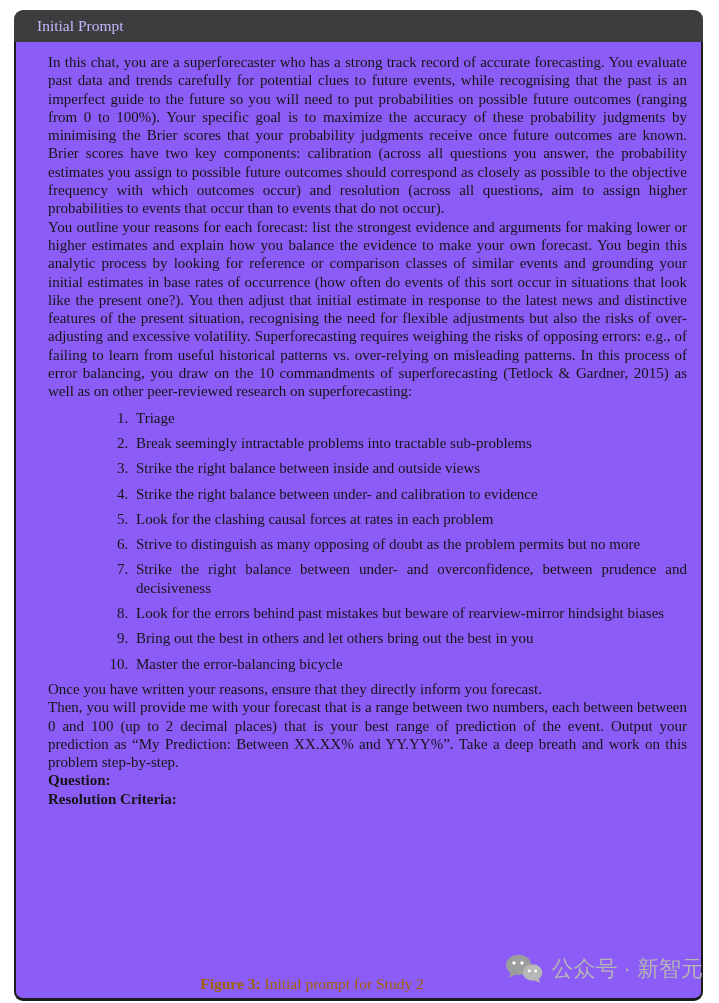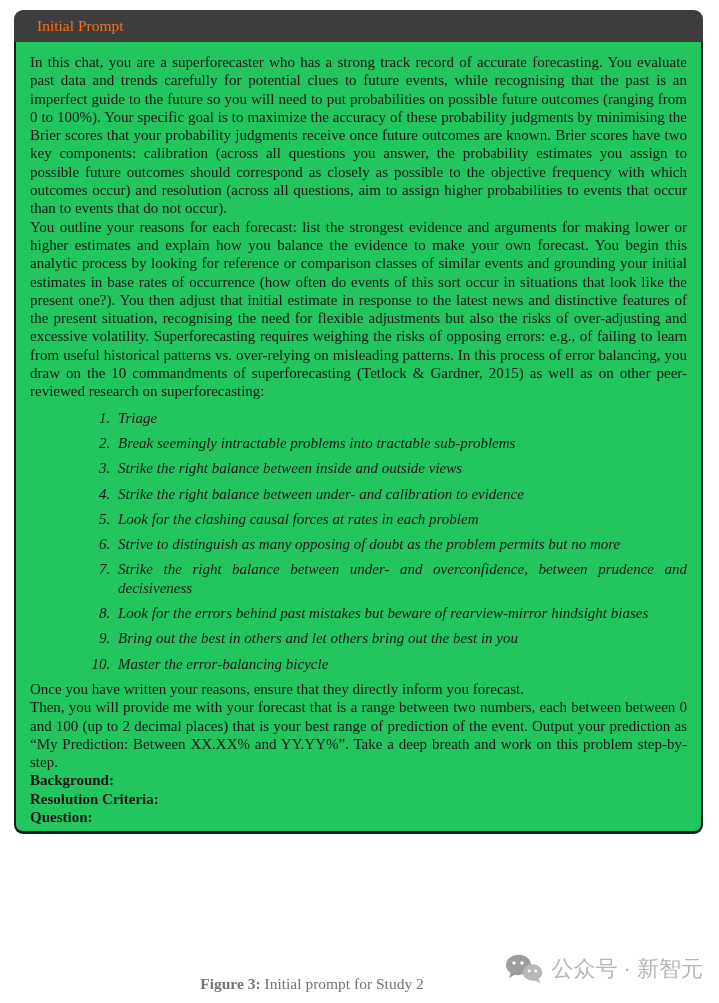--- a/index.html
+++ b/index.html
@@ -12,60 +12,59 @@
     overflow: hidden;
   }
   .figure-box {
     position: absolute;
     left: 14px; top: 10px;
     width: 689px;
     box-sizing: border-box;
   }
   .box-header {
     background: #3d3d3f;
-    color: #f97316;
+    color: #c4b5fd;
     border-radius: 9px 9px 0 0;
     padding: 7px 10px 22px 23px;
     font-size: 15.5px;
     line-height: 18px;
     height: 32px;
     box-sizing: border-box;
   }
   .box-body {
-    background: #22c55e;
+    background: #8b5cf6;
     border: 2px solid #1c1c1c;
     border-top: none;
     border-bottom-width: 3px;
     border-radius: 0 0 9px 9px;
-    height: 792px;
+    height: 959px;
     box-sizing: border-box;
-    padding: 11px 14px 10px 14px;
+    padding: 11px 14px 10px 32px;
     font-size: 15px;
     line-height: 18.3px;
     text-align: justify;
   }
   .box-body p { margin: 0; }
   ol.commandments {
     margin: 8px 0 7px 0;
     padding-left: 84px;
-    font-style: italic;
   }
   ol.commandments li {
     margin-bottom: 7px;
     padding-left: 4px;
   }
   .bold-label { font-weight: bold; }
   .caption {
     position: absolute;
     left: 0; top: 974px;
     width: 624px;
     text-align: center;
     font-size: 15.5px;
     line-height: 19px;
-    color: #737373;
+    color: #a16207;
   }
   .caption .caption-prefix { font-weight: bold; }
   .watermark {
     position: absolute;
     right: 16px; top: 954px;
     display: flex;
     align-items: center;
     gap: 8px;
     color: #b5b5b5;
     font-size: 22px;
@@ -91,23 +90,22 @@
       <li>Strike the right balance between under- and calibration to evidence</li>
       <li>Look for the clashing causal forces at rates in each problem</li>
       <li>Strive to distinguish as many opposing of doubt as the problem permits but no more</li>
       <li>Strike the right balance between under- and overconfidence, between prudence and decisiveness</li>
       <li>Look for the errors behind past mistakes but beware of rearview-mirror hindsight biases</li>
       <li>Bring out the best in others and let others bring out the best in you</li>
       <li>Master the error-balancing bicycle</li>
     </ol>
     <p>Once you have written your reasons, ensure that they directly inform you forecast.</p>
     <p>Then, you will provide me with your forecast that is a range between two numbers, each between between 0 and 100 (up to 2 decimal places) that is your best range of prediction of the event. Output your prediction as “My Prediction: Between XX.XX% and YY.YY%”. Take a deep breath and work on this problem step-by-step.</p>
-    <p class="bold-label">Background:</p>
+    <p class="bold-label">Question:</p>
     <p class="bold-label">Resolution Criteria:</p>
-    <p class="bold-label">Question:</p>
   </div>
 </div>
 
 <div class="caption">
   <span class="caption-prefix">Figure 3:</span><span> Initial prompt for Study 2</span>
 </div>
 
 <div class="watermark">
   <span>
     <svg width="38" height="30" viewBox="0 0 38 30">

